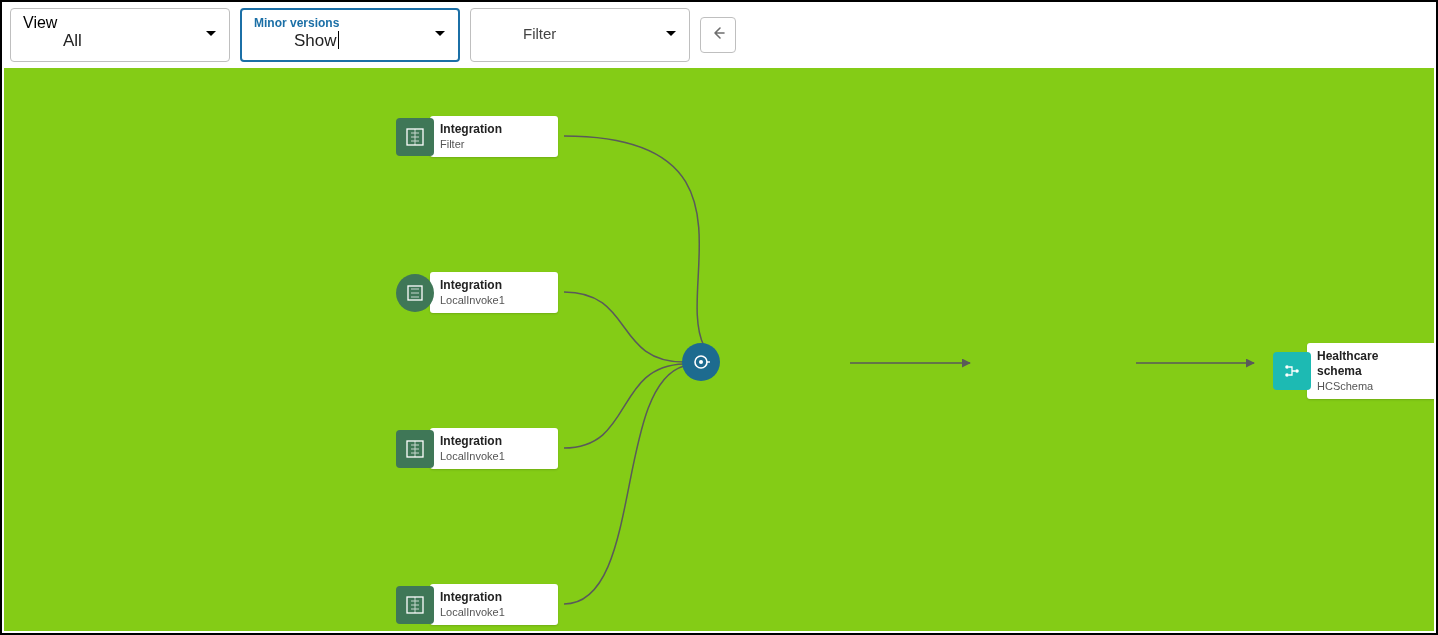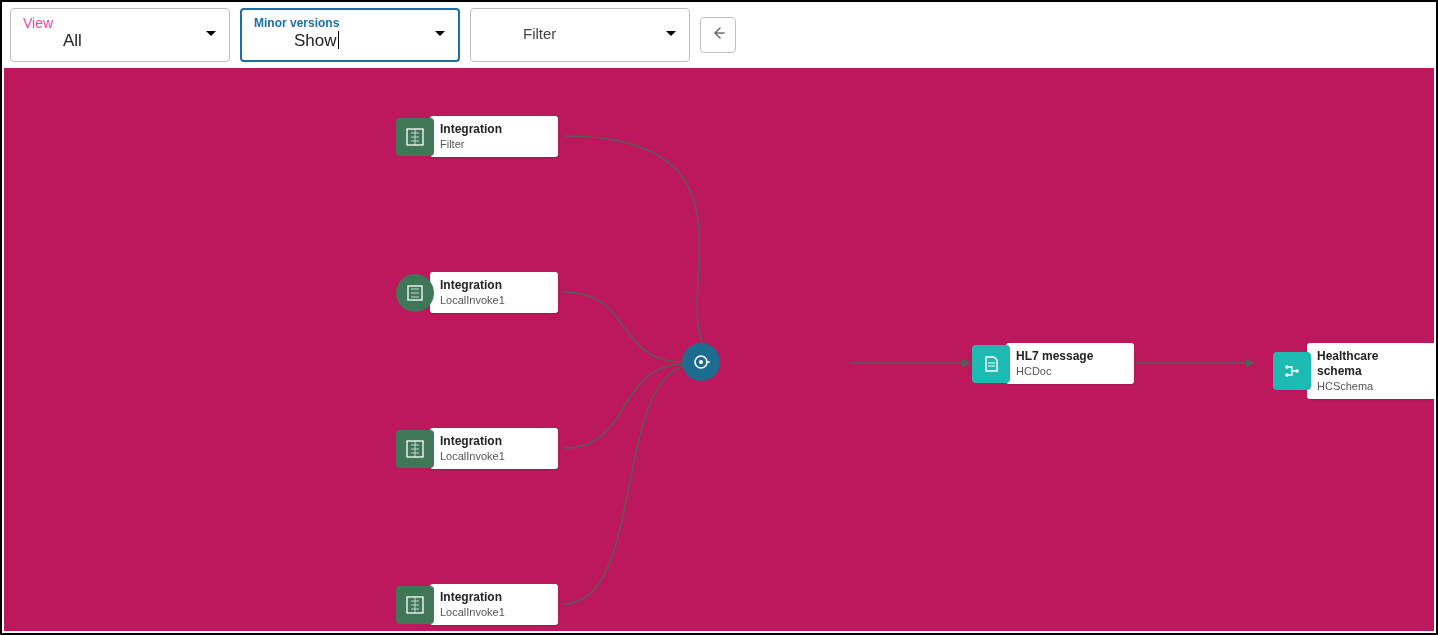--- a/index.html
+++ b/index.html
@@ -20,22 +20,22 @@
     padding: 6px 12px 8px 12px;
     min-width: 220px;
     display: flex;
     flex-direction: column;
     justify-content: center;
     position: relative;
     background: #fff;
     cursor: pointer;
   }
   .dropdown .label {
-    font-size: 14px;
-    color: #ec4899;
+    font-size: 16px;
+    color: #000000;
     line-height: 14px;
   }
   .dropdown .value {
     font-size: 17px;
     color: #222;
     line-height: 22px;
     margin-left: 40px;
   }
   .dropdown.single .value { font-size: 15px; color: #444; }
   .dropdown.active {
@@ -66,21 +66,21 @@
     align-items: center;
     justify-content: center;
     background: #fff;
     align-self: center;
     cursor: pointer;
   }
   .canvas {
     position: absolute;
     top: 64px;
     left: 2px; right: 2px; bottom: 2px;
-    background: #be185d;
+    background: #84cc16;
     overflow: hidden;
   }
   svg.edges {
     position: absolute;
     top: 0; left: 0;
     width: 100%; height: 100%;
     pointer-events: none;
   }
   .node {
     position: absolute;
@@ -228,32 +228,20 @@
     <div class="node" style="left:678px; top:277px;">
       <div class="iconbox blue-round">
         <svg width="18" height="18" viewBox="0 0 18 18">
             <circle cx="9" cy="9" r="6" fill="none" stroke="#fff" stroke-width="1.6"></circle>
             <circle cx="9" cy="9" r="2" fill="#fff"></circle>
             <path d="M15 9 H18" stroke="#fff" stroke-width="1.4"></path>
           </svg>
       </div>
     </div>
 
-    <div class="node" style="left:968px; top:277px;">
-      <div class="iconbox teal">
-        <svg width="18" height="18" viewBox="0 0 18 18">
-            <path d="M4 2 H12 L15 5 V16 H4 Z" fill="none" stroke="#fff" stroke-width="1.4"></path>
-            <path d="M6 8 H13 M6 11 H13" stroke="#fff" stroke-width="1.2"></path>
-          </svg>
-      </div>
-      <div class="card">
-        <div class="title">HL7 message</div>
-        <div class="subtitle">HCDoc</div>
-      </div>
-    </div>
 
     <div class="node" style="left:1225px; top:277px;padding-left:44px;">
       <div class="iconbox teal">
         <svg width="18" height="18" viewBox="0 0 18 18">
           <circle cx="4" cy="5" r="1.8" fill="#fff"></circle>
           <circle cx="4" cy="13" r="1.8" fill="#fff"></circle>
           <circle cx="14" cy="9" r="1.8" fill="#fff"></circle>
           <path d="M5.5 5 H9 V13 H5.5 M9 9 H12.5" stroke="#fff" stroke-width="1.3" fill="none"></path>
         </svg>
       </div>

